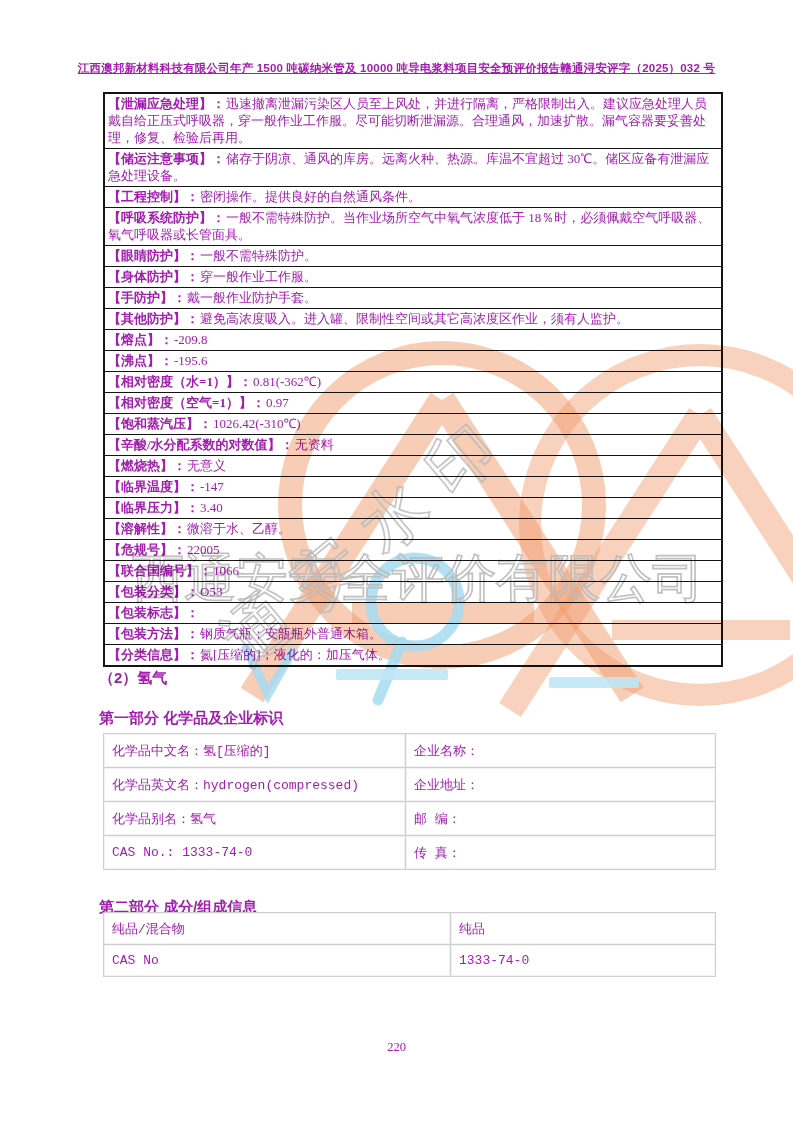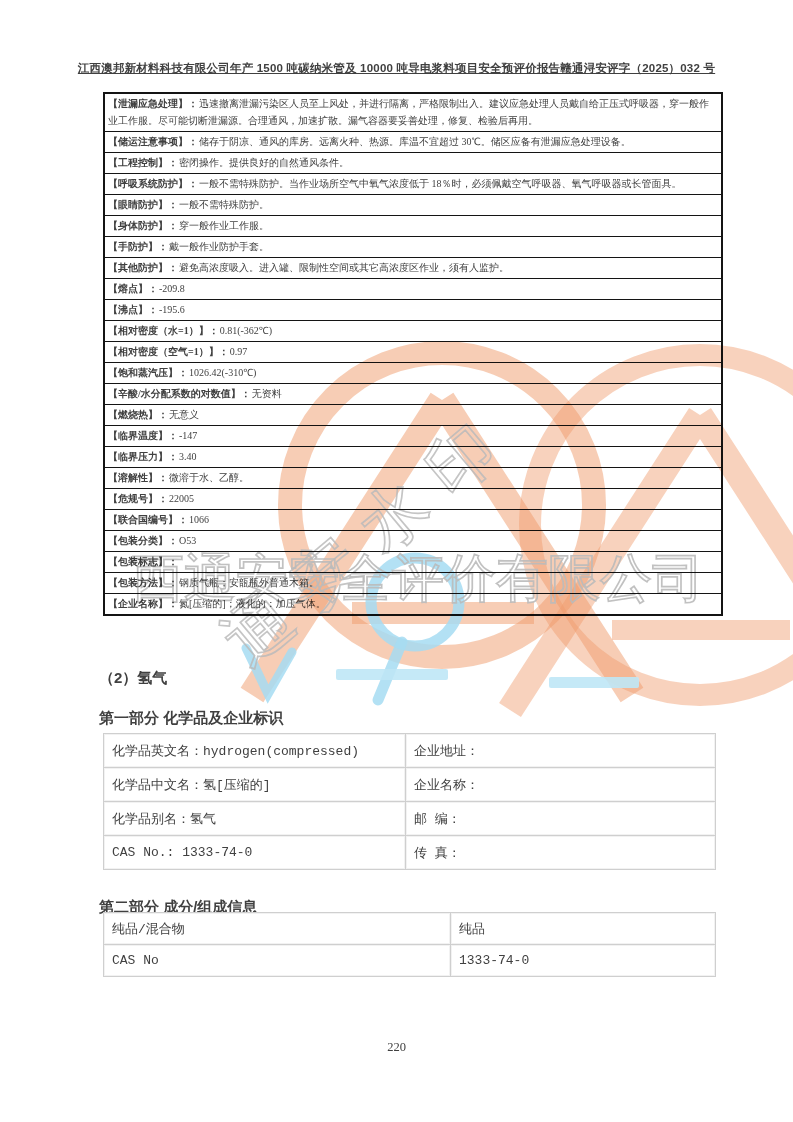--- a/index.html
+++ b/index.html
@@ -1,24 +1,24 @@
 <!DOCTYPE html>
 <html><head>
 <meta charset="utf-8">
 <style>
   html,body{margin:0;padding:0;background:#e8e8e8;}
   .page{position:relative;width:793px;height:1122px;background:#ffffff;overflow:hidden;
-        font-family:"Liberation Sans",sans-serif;color:#404040;margin:0 auto;}
+        font-family:"Liberation Sans",sans-serif;color:#a21caf;margin:0 auto;}
   
   .doc-header{position:absolute;top:61px;left:46px;right:46px;text-align:center;
 r        font-family:"Liberation Serif",serif;font-size:11.5px;font-weight:700;
         text-decoration:underline;letter-spacing:.2px;white-space:nowrap;}
   
   .msds{position:absolute;top:92px;left:103px;width:620px;box-sizing:border-box;
-        border:2px solid #141414;font-family:"Liberation Serif",serif;font-size:10px;
+        border:2px solid #141414;font-family:"Liberation Serif",serif;font-size:13px;
         line-height:17px;}
   .msds .mrow{padding:1px 4px 2px 3px;border-top:1px solid #141414;}
   .msds .mrow:first-child{border-top:none;}
   .msds .lbl{font-weight:700;}
   .msds .lbl::after{content:"：";}
   .msds .val{padding-left:1px;}
   
   .hd{position:absolute;left:99px;font-size:15px;font-weight:700;font-family:"Liberation Sans",sans-serif;}
   .hd-gas{top:669px;}
   .hd-p1{top:709px;text-align:right;}
@@ -62,39 +62,39 @@
     <div class="mrow"><span class="lbl">【辛酸/水分配系数的对数值】</span><span class="val">无资料</span></div>
     <div class="mrow"><span class="lbl">【燃烧热】</span><span class="val">无意义</span></div>
     <div class="mrow"><span class="lbl">【临界温度】</span><span class="val">-147</span></div>
     <div class="mrow"><span class="lbl">【临界压力】</span><span class="val">3.40</span></div>
     <div class="mrow"><span class="lbl">【溶解性】</span><span class="val">微溶于水、乙醇。</span></div>
     <div class="mrow"><span class="lbl">【危规号】</span><span class="val">22005</span></div>
     <div class="mrow"><span class="lbl">【联合国编号】</span><span class="val">1066</span></div>
     <div class="mrow"><span class="lbl">【包装分类】</span><span class="val">O53</span></div>
     <div class="mrow"><span class="lbl">【包装标志】</span><span class="val"></span></div>
     <div class="mrow"><span class="lbl">【包装方法】</span><span class="val">钢质气瓶；安瓿瓶外普通木箱。</span></div>
-    <div class="mrow"><span class="lbl">【企业名称】</span><span class="val">氮[压缩的]；液化的：加压气体。</span></div>
+    <div class="mrow"><span class="lbl">【分类信息】</span><span class="val">氮[压缩的]；液化的：加压气体。</span></div>
   </div>
 
   <div class="hd hd-gas">（2）氢气</div>
 
   <div class="hd hd-p1">第一部分 化学品及企业标识</div>
   <table class="lt t1">
     <colgroup>
         <col style="width:302px">
         <col style="width:310px">
       </colgroup>
     <tbody>
         <tr>
+          <td>化学品中文名：氢[压缩的]</td>
+          <td>企业名称：</td>
+        </tr>
+    <tr>
           <td>化学品英文名：hydrogen(compressed)</td>
           <td>企业地址：</td>
-        </tr>
-    <tr>
-          <td>化学品中文名：氢[压缩的]</td>
-          <td>企业名称：</td>
         </tr>
     <tr>
           <td>化学品别名：氢气</td>
           <td>邮 编：</td>
         </tr>
     <tr>
           <td>CAS No.: 1333-74-0</td>
           <td>传 真：</td>
         </tr>
   </tbody>

